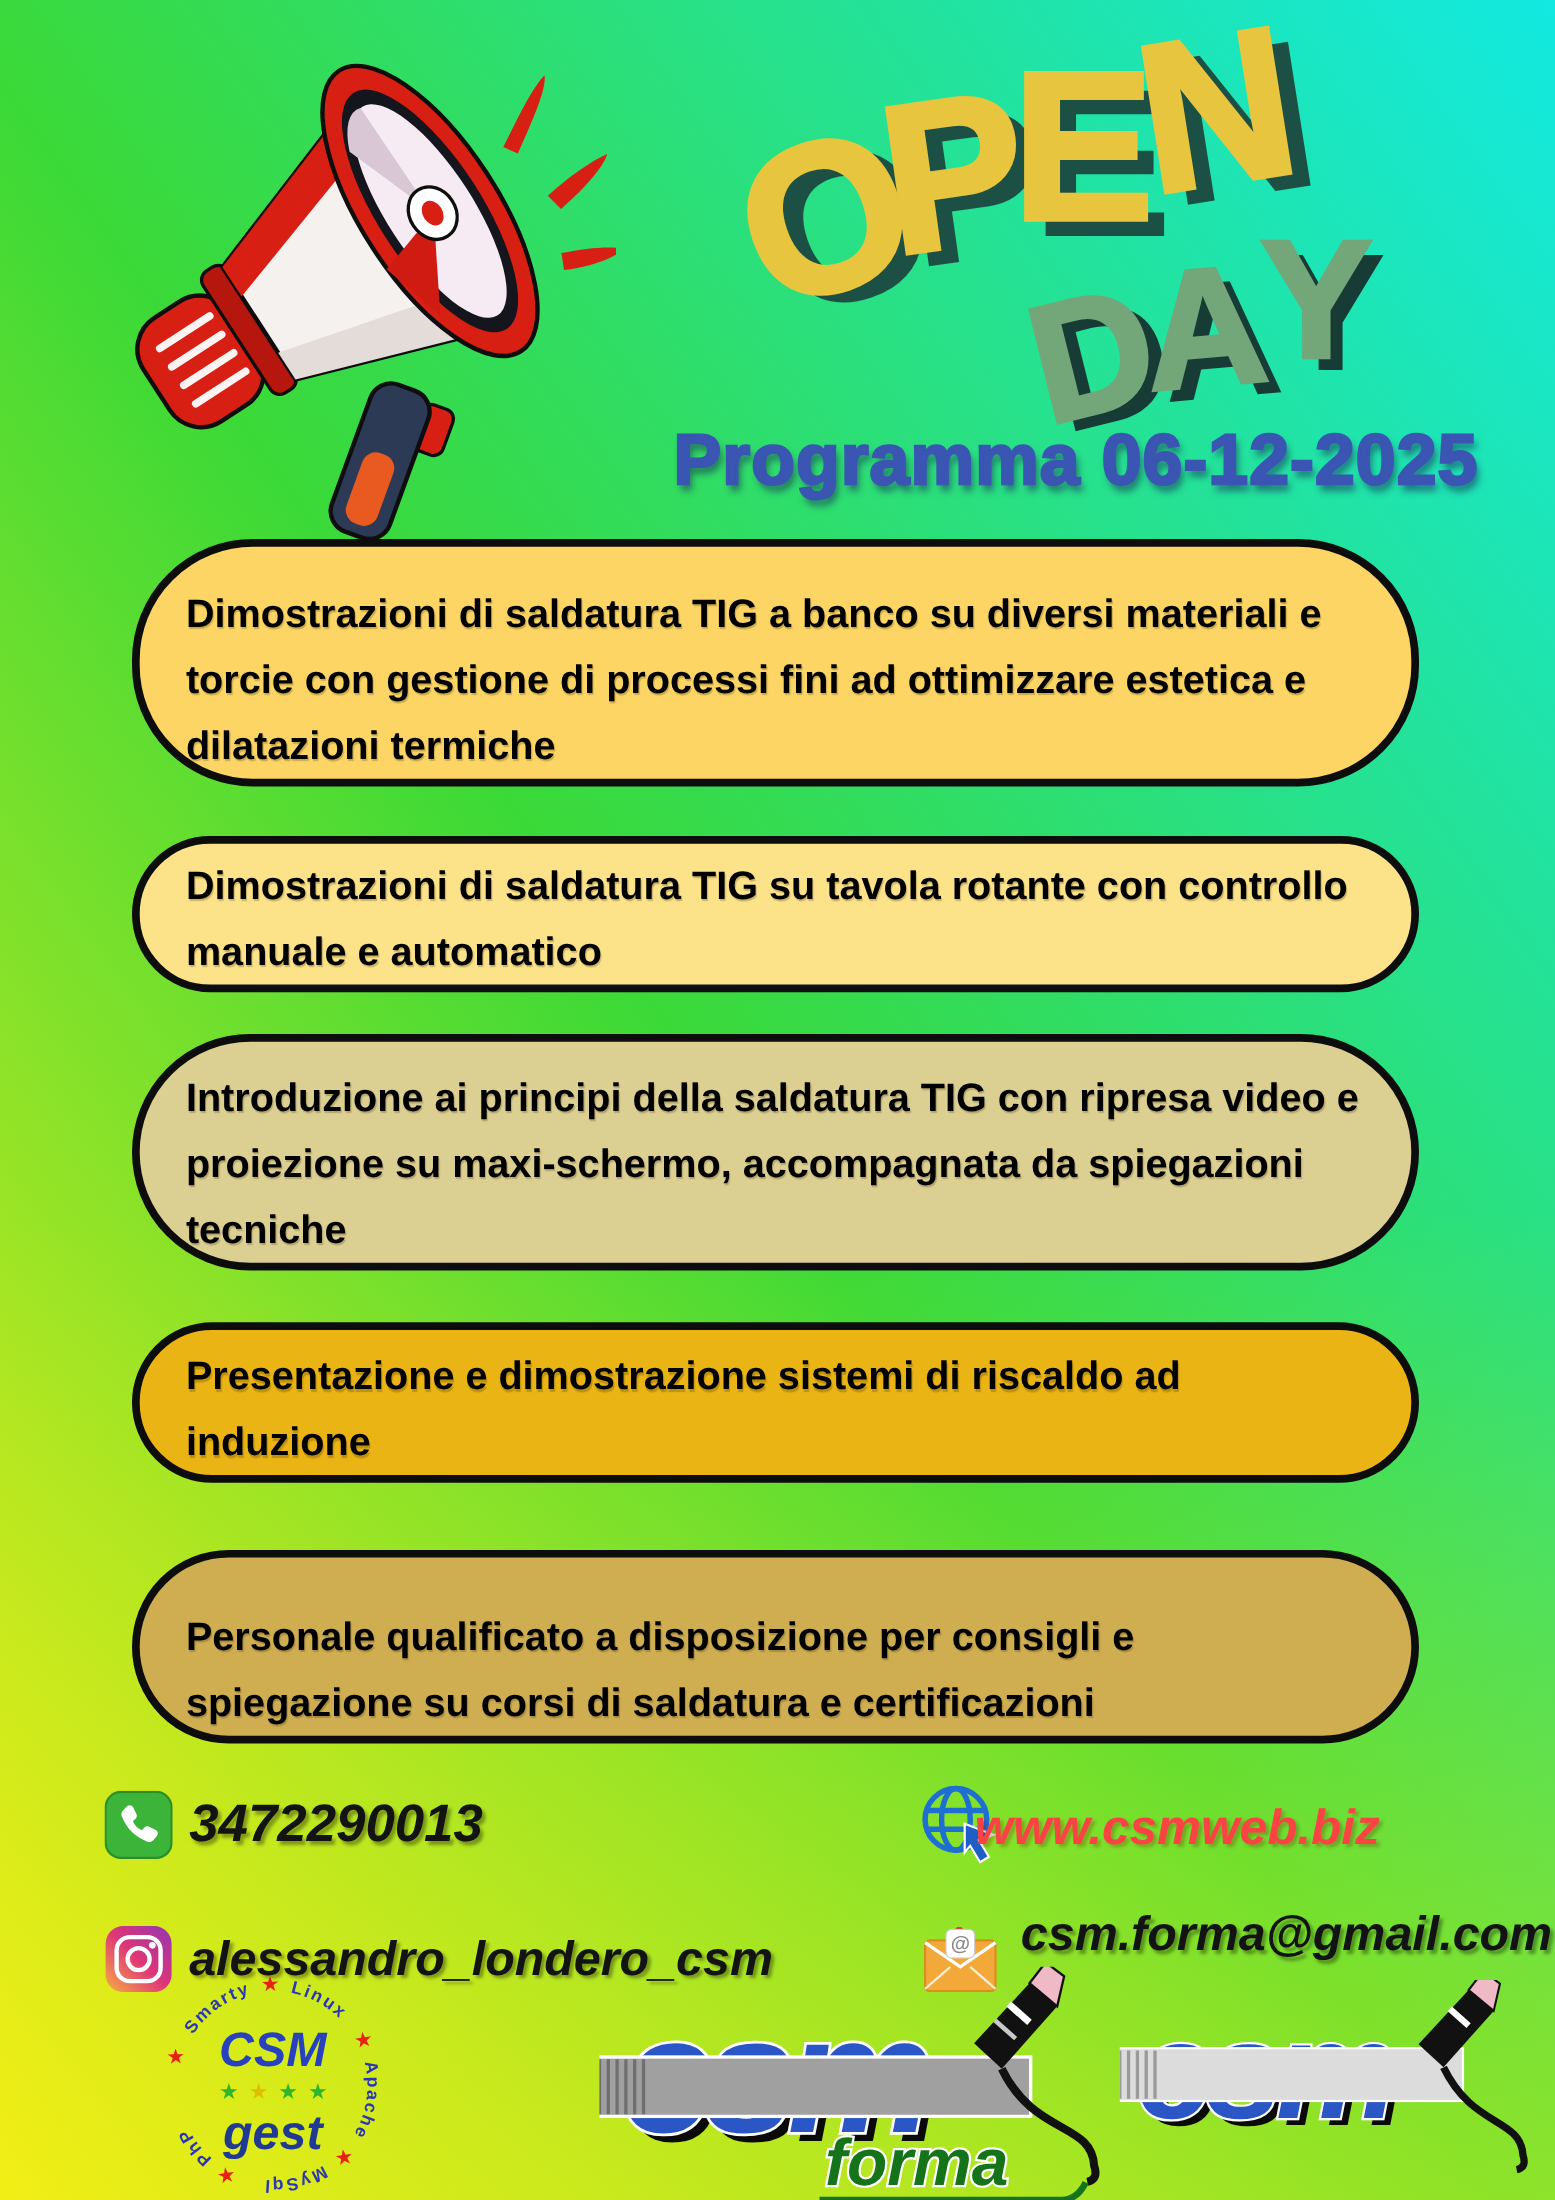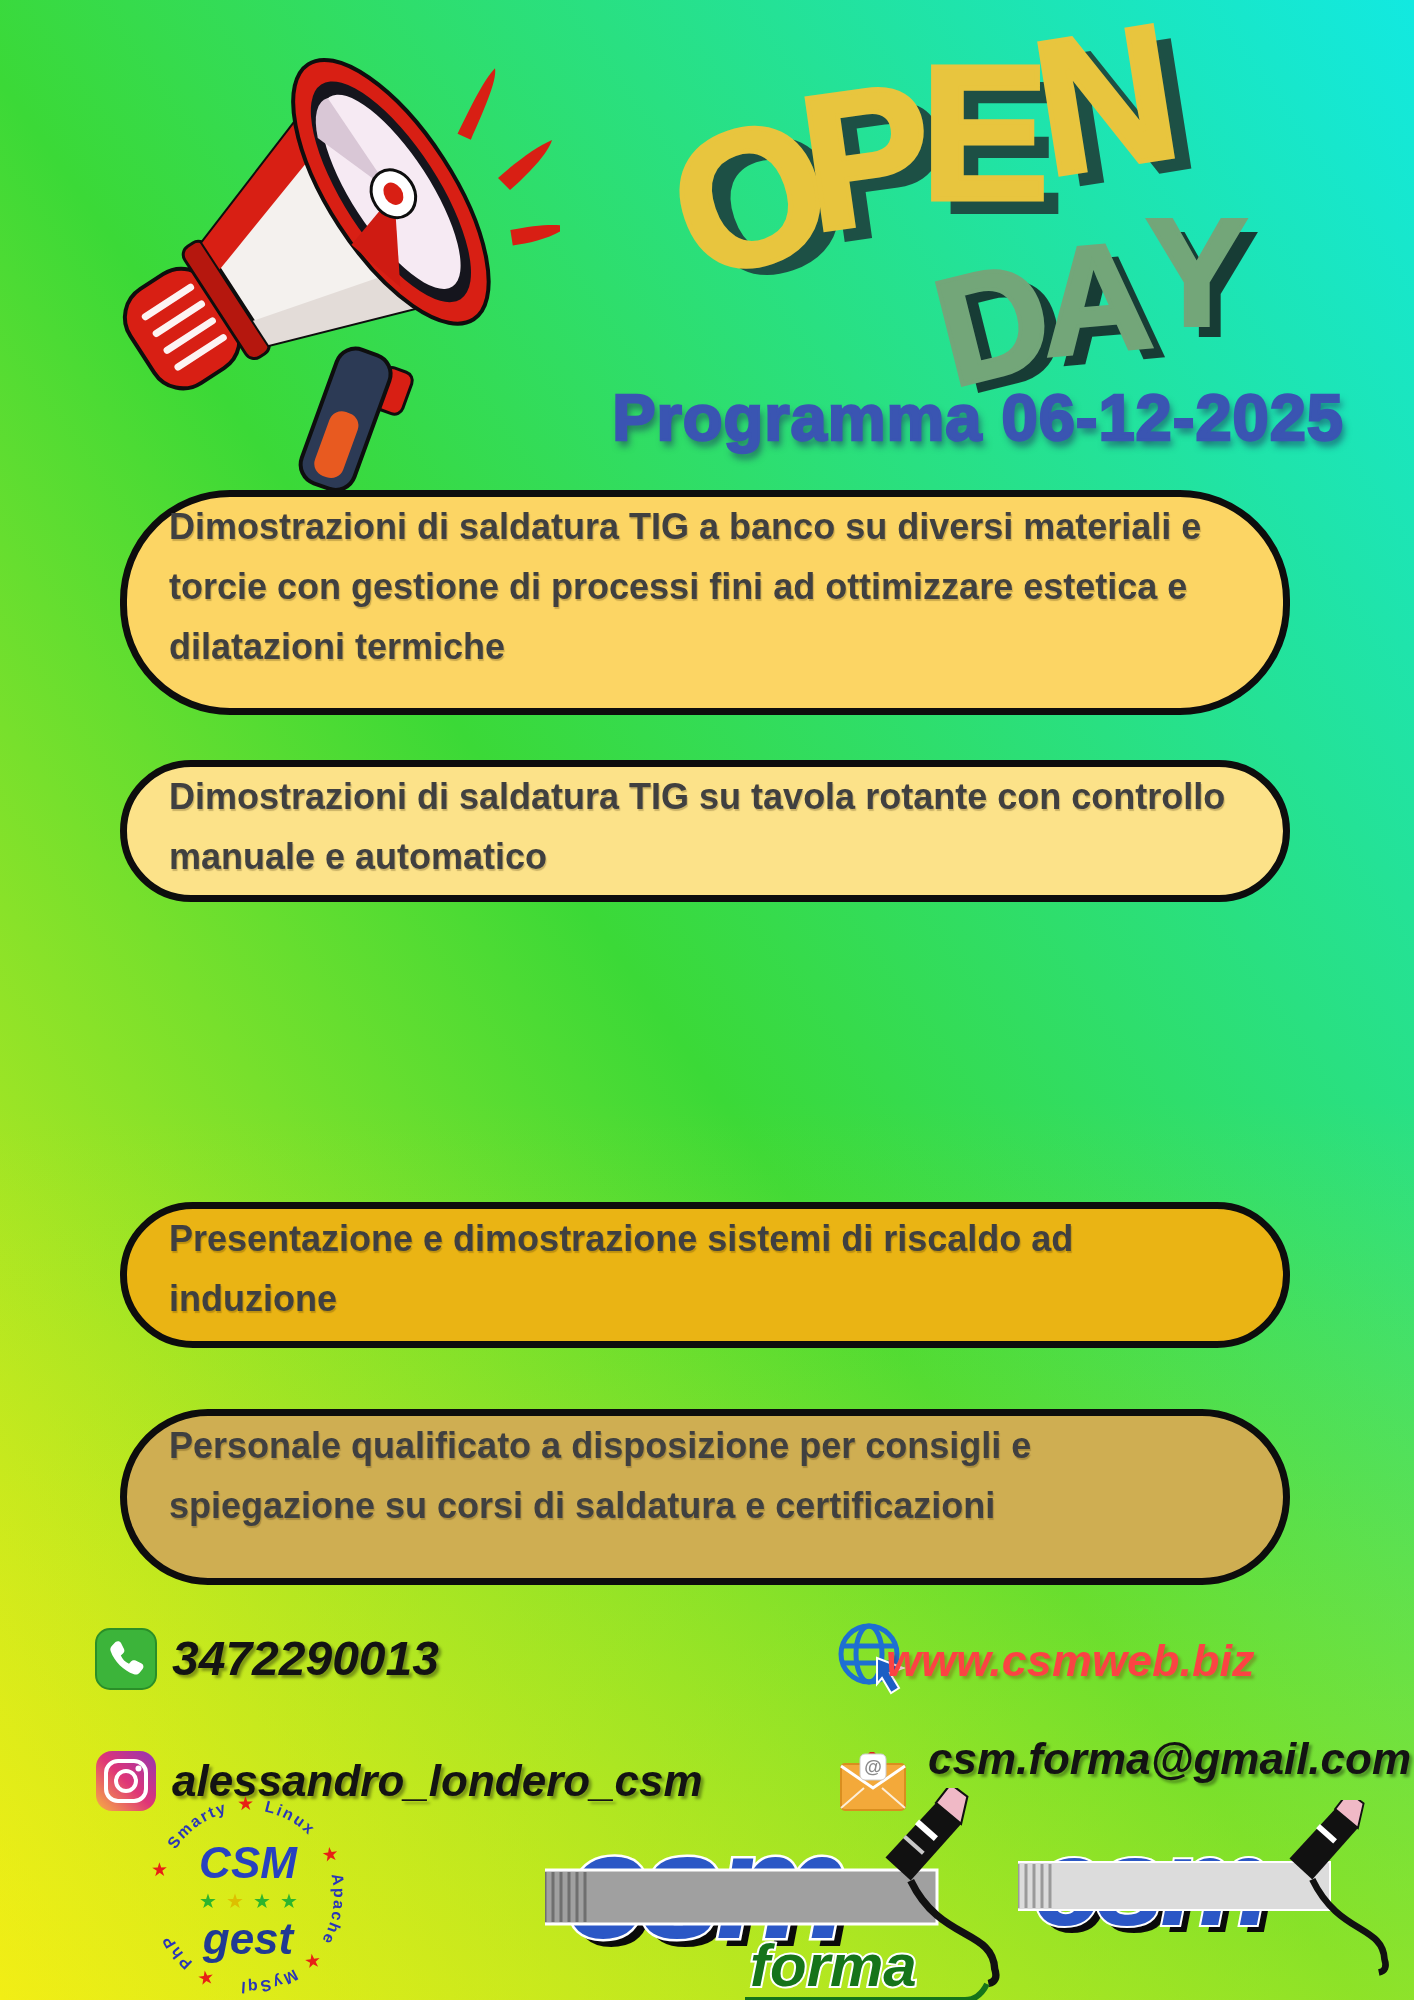--- a/index.html
+++ b/index.html
@@ -39,23 +39,23 @@
   #programma{
     right:70px;top:336px;font-size:65px;font-weight:900;color:#3a55b2;
     letter-spacing:1px;-webkit-text-stroke:2.5px #3a55b2;
     text-shadow:3px 6px 7px rgba(25,35,90,.55);white-space:nowrap;margin-top:44px;
   }
 
   
   .pbox{
     left:120px;width:1170px;box-sizing:border-box;
     border:7px solid #0d0d0d;border-radius:110px;
-    display:flex;align-items:flex-start;
+    display:flex;align-items:flex-end;
     padding:0 42px;
-    font-size:36px;font-weight:700;color:#404040;line-height:60px;
+    font-size:36px;font-weight:700;color:#000000;line-height:60px;
     text-shadow:1px 2px 1px rgba(60,40,0,.25);
   }
   #program-item-1{top:490px;height:225px;}
   #program-item-2{top:748px;height:142px;border-radius:80px;margin-top:12px;}
   #program-item-3{top:940px;height:215px;}
   #program-item-4{top:1202px;height:146px;border-radius:85px;}
   #program-item-5{top:1409px;height:176px;border-radius:95px;}
 
   
   .contact-text{font-weight:700;color:#131313;white-space:nowrap;
@@ -117,20 +117,23 @@
   </div>
 
   <div class="abs" id="programma">Programma 06-12-2025</div>
 
   <div class="abs pbox" id="program-item-1" style="background: rgb(252, 213, 100);">
     <span>Dimostrazioni di saldatura TIG a banco su diversi materiali e torcie con gestione di processi fini ad ottimizzare estetica e dilatazioni termiche</span>
   </div>
   <div class="abs pbox" id="program-item-2" style="background: rgb(252, 226, 137);">
     <span>Dimostrazioni di saldatura TIG su tavola rotante con controllo manuale e automatico</span>
   </div>
+  <div class="abs pbox" id="program-item-3" style="background: rgb(220, 207, 146);">
+    <span>Introduzione ai principi della saldatura TIG con ripresa video e proiezione su maxi-schermo, accompagnata da spiegazioni tecniche</span>
+  </div>
   <div class="abs pbox" id="program-item-4" style="background: rgb(234, 180, 20);">
     <span>Presentazione e dimostrazione sistemi di riscaldo ad induzione</span>
   </div>
   <div class="abs pbox" id="program-item-5" style="background: rgb(207, 174, 82);">
     <span>Personale qualificato a disposizione per consigli e spiegazione su corsi di saldatura e certificazioni</span>
   </div>
 
   <svg class="abs" style="left:95px;top:1628px;width:62px;height:62px" viewBox="0 0 62 62">
     <rect x="1" y="1" width="60" height="60" rx="14" fill="#3cb43a" stroke="#2a8f28" stroke-width="2"></rect>
     <path fill="#ffffff" d="M20.5,14 c2,-1.5 4.5,-1 5.5,1 l3,6 c0.8,1.6 0.3,3.4 -1,4.6 l-2.2,2 c1.5,3.6 4.6,6.7 8.2,8.2 l2,-2.2 c1.2,-1.3 3,-1.8 4.6,-1 l6,3 c2,1 2.5,3.5 1,5.5 l-3,3.6 c-1.4,1.6 -3.6,2.3 -5.6,1.6 C28.4,42.6 19.4,33.6 15.6,23 c-0.7,-2 0,-4.2 1.6,-5.6 Z"></path>

